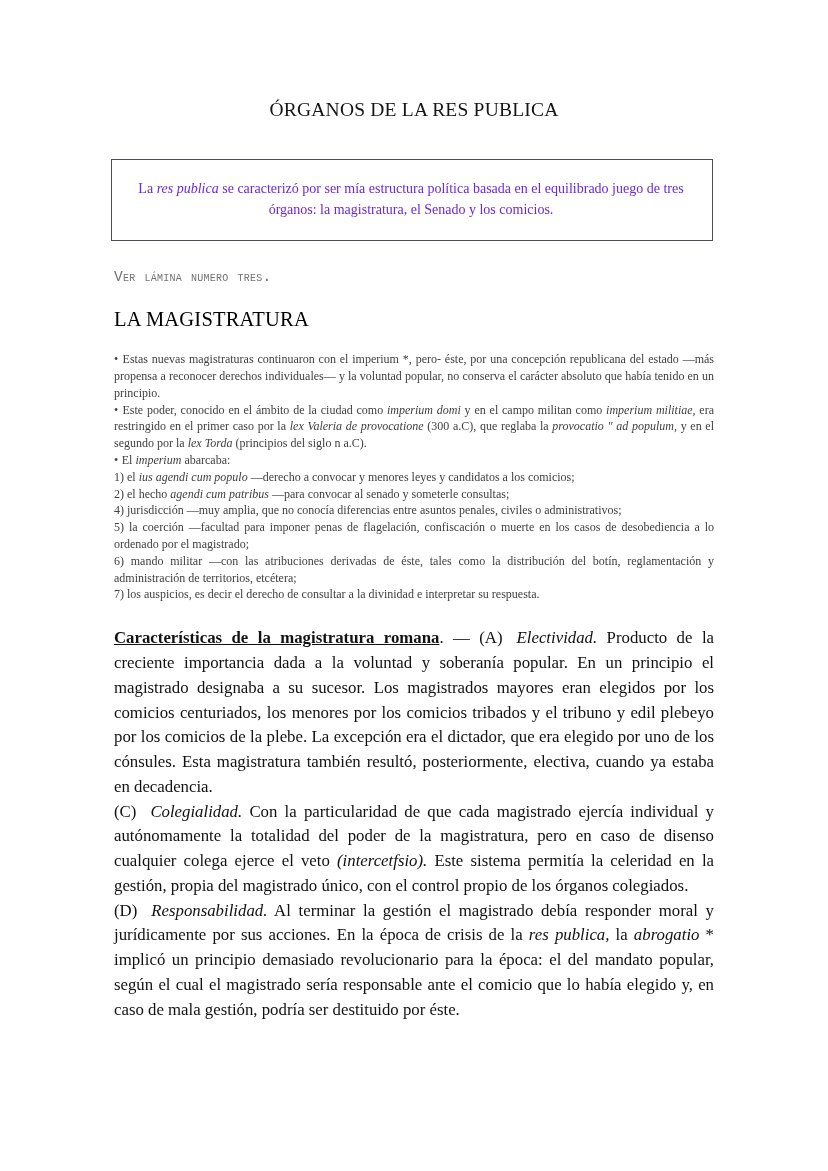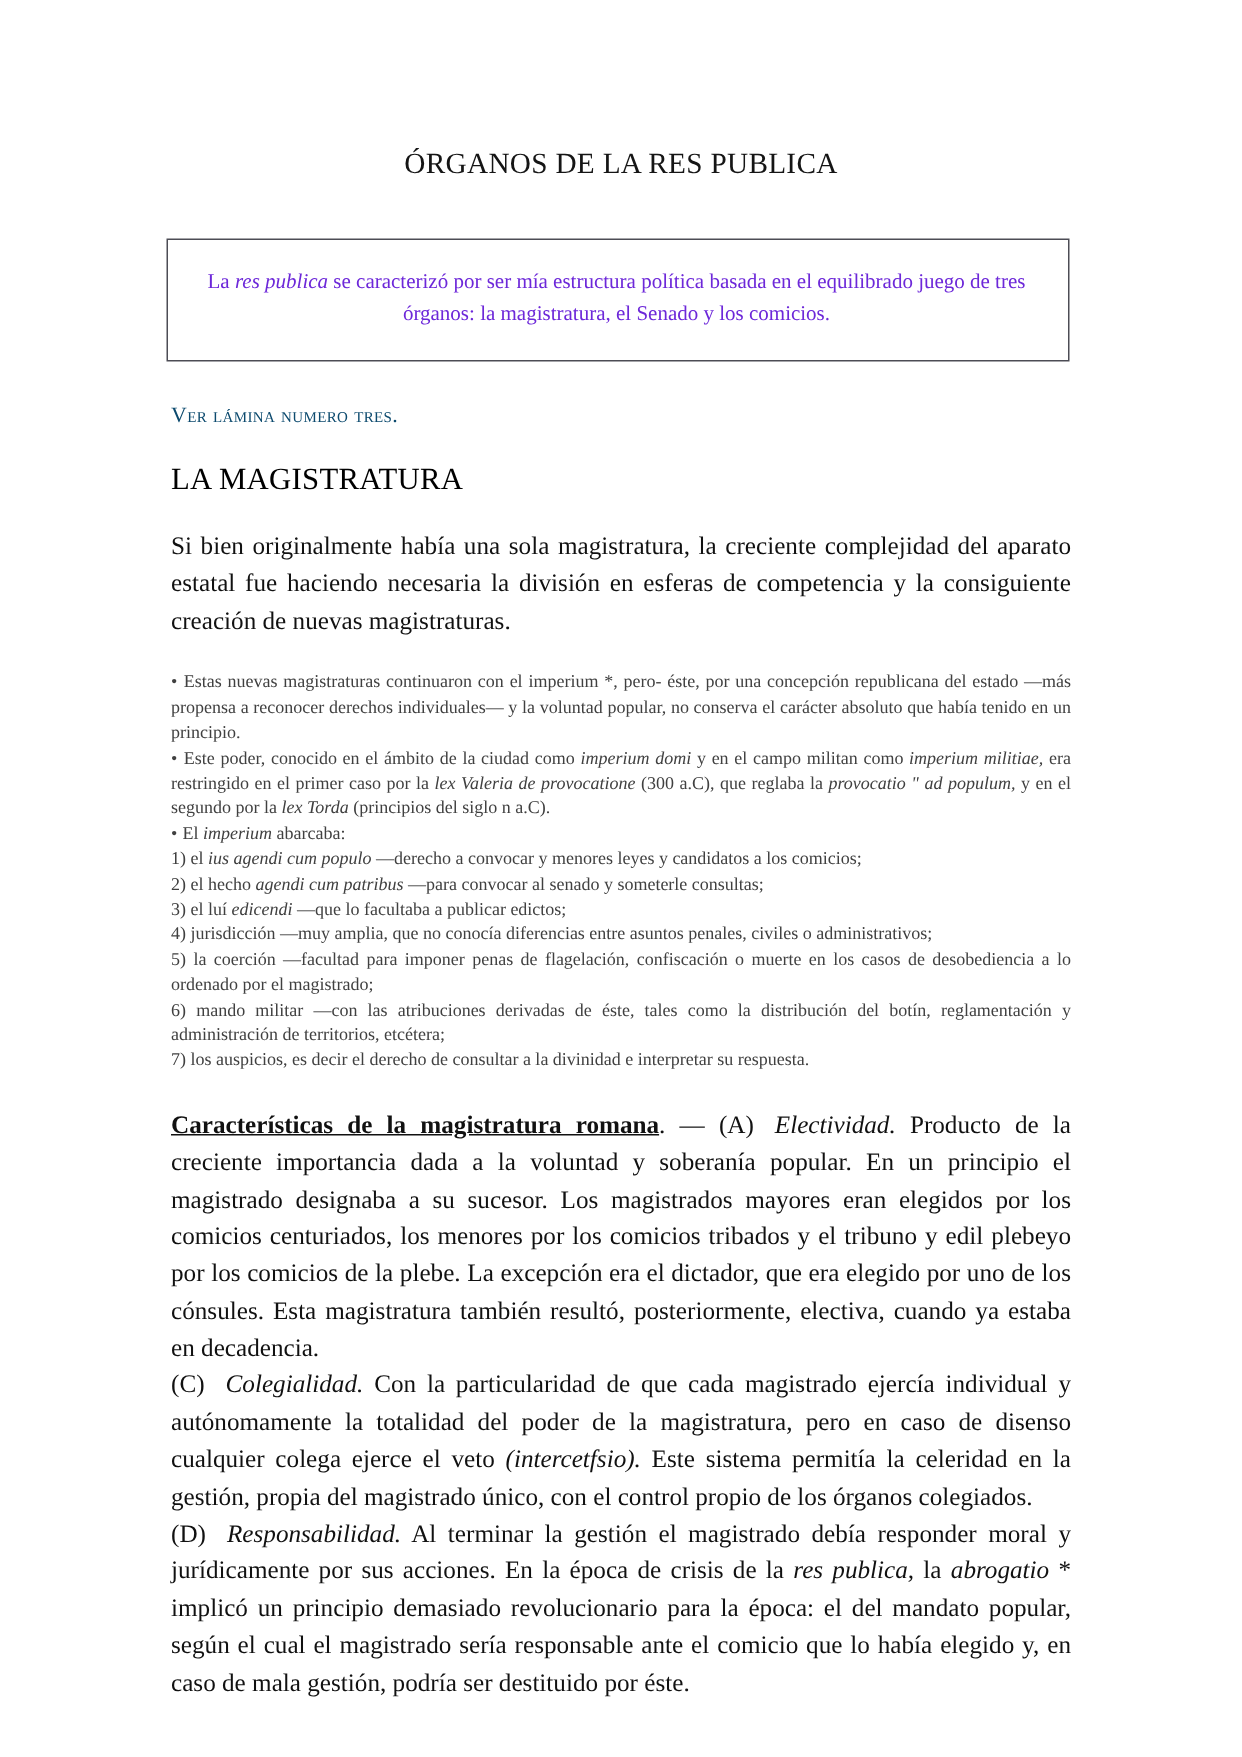--- a/index.html
+++ b/index.html
@@ -61,21 +61,22 @@
     color: #6d28d9;
   }
 
   
   .smallcaps-line {
     margin: 0;
     padding-top: 28px;
     font-size: 14.6px;
     font-variant: small-caps;
     letter-spacing: 0.25px;
-    color: #0c4a6e;
+    color: #737373;
+    font-family: Liberation Mono, monospace;
   }
 
   
   .section-heading {
     margin: 0;
     padding-top: 23px;
     font-size: 20.5px;
     font-weight: 400;
     letter-spacing: 0.2px;
     color: #000000;
@@ -137,35 +138,33 @@
     <h1 class="doc-title">ÓRGANOS DE LA RES PUBLICA</h1>
 
     <div class="frame-box">
       <p><span>La </span><i>res publica</i><span> se caracterizó por ser mía estructura política basada en el equilibrado juego de tres órganos: la magistratura, el Senado y los comicios.</span></p>
     </div>
 
     <p class="smallcaps-line">Ver lámina numero tres.</p>
 
     <h2 class="section-heading">LA MAGISTRATURA</h2>
 
-    <p class="lead-para">Si bien originalmente había una sola magistratura, la creciente complejidad del aparato estatal fue haciendo necesaria la división en esferas de competencia y la consiguiente creación de nuevas magistraturas.</p>
 
     <div class="fineprint">
 
       <p class="bullet-item"><span class="bullet-dot">•</span><span> Estas nuevas magistraturas continuaron con el imperium *, pero- éste, por una concepción republicana del estado —más propensa a reconocer derechos individuales— y la voluntad popular, no conserva el carácter absoluto que había tenido en un principio.</span></p>
 
       <p class="bullet-item"><span class="bullet-dot">•</span><span> Este poder, conocido en el ámbito de la ciudad como </span><i>imperium domi</i><span> y en el campo militan como </span><i>imperium militiae,</i><span> era restringido en el primer caso por la </span><i>lex Valeria de provocatione</i><span> (300 a.C), que reglaba la </span><i>provocatio " ad populum,</i><span> y en el segundo por la </span><i>lex Torda</i><span> (principios del siglo n a.C).</span></p>
 
       <p class="bullet-item"><span class="bullet-dot">•</span><span> El </span><i>imperium</i><span> abarcaba:</span></p>
 
       <p><span>1)</span><span>  el </span><i>ius agendi cum populo</i><span> —derecho a convocar y menores leyes y candidatos a los comicios;</span></p>
 
       <p><span>2)</span><span>  el hecho </span><i>agendi cum patribus</i><span> —para convocar al senado y someterle consultas;</span></p>
 
-      <p><span>3)</span><span>  el luí </span><i>edicendi</i><span> —que lo facultaba a publicar edictos;</span></p>
 
       <p><span>4)</span><span> jurisdicción —muy amplia, que no conocía diferencias entre asuntos penales, civiles o administrativos;</span></p>
 
       <p><span>5)</span><span> la coerción —facultad para imponer penas de flagelación, confiscación o muerte en los casos de desobediencia a lo ordenado por el magistrado;</span></p>
 
       <p><span>6)</span><span> mando militar —con las atribuciones derivadas de éste, tales como la distribución del botín, reglamentación y administración de territorios, etcétera;</span></p>
 
       <p><span>7)</span><span>  los auspicios, es decir el derecho de consultar a la divinidad e interpretar su respuesta.</span></p>
 
     </div>

